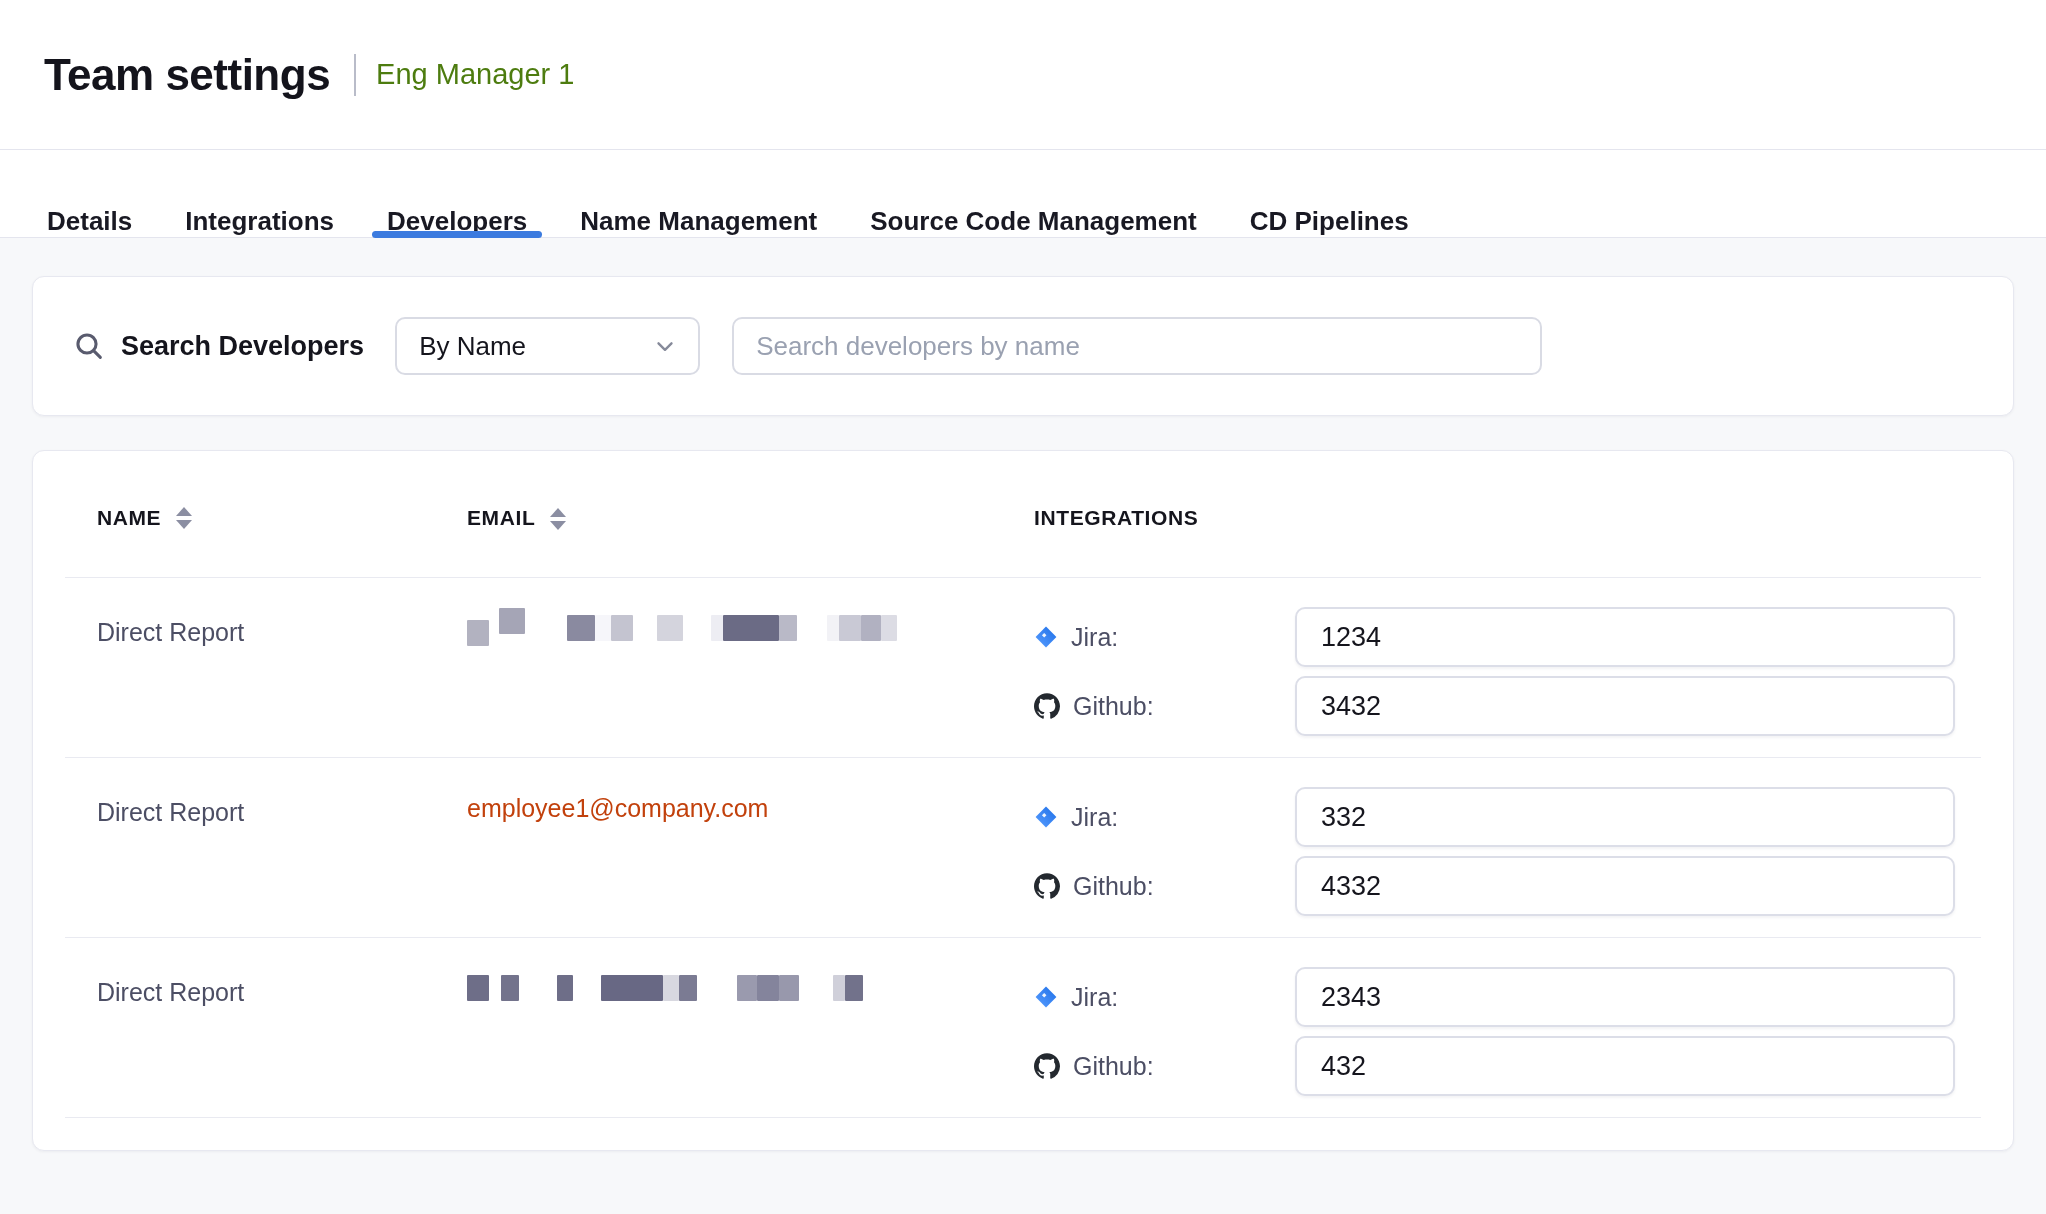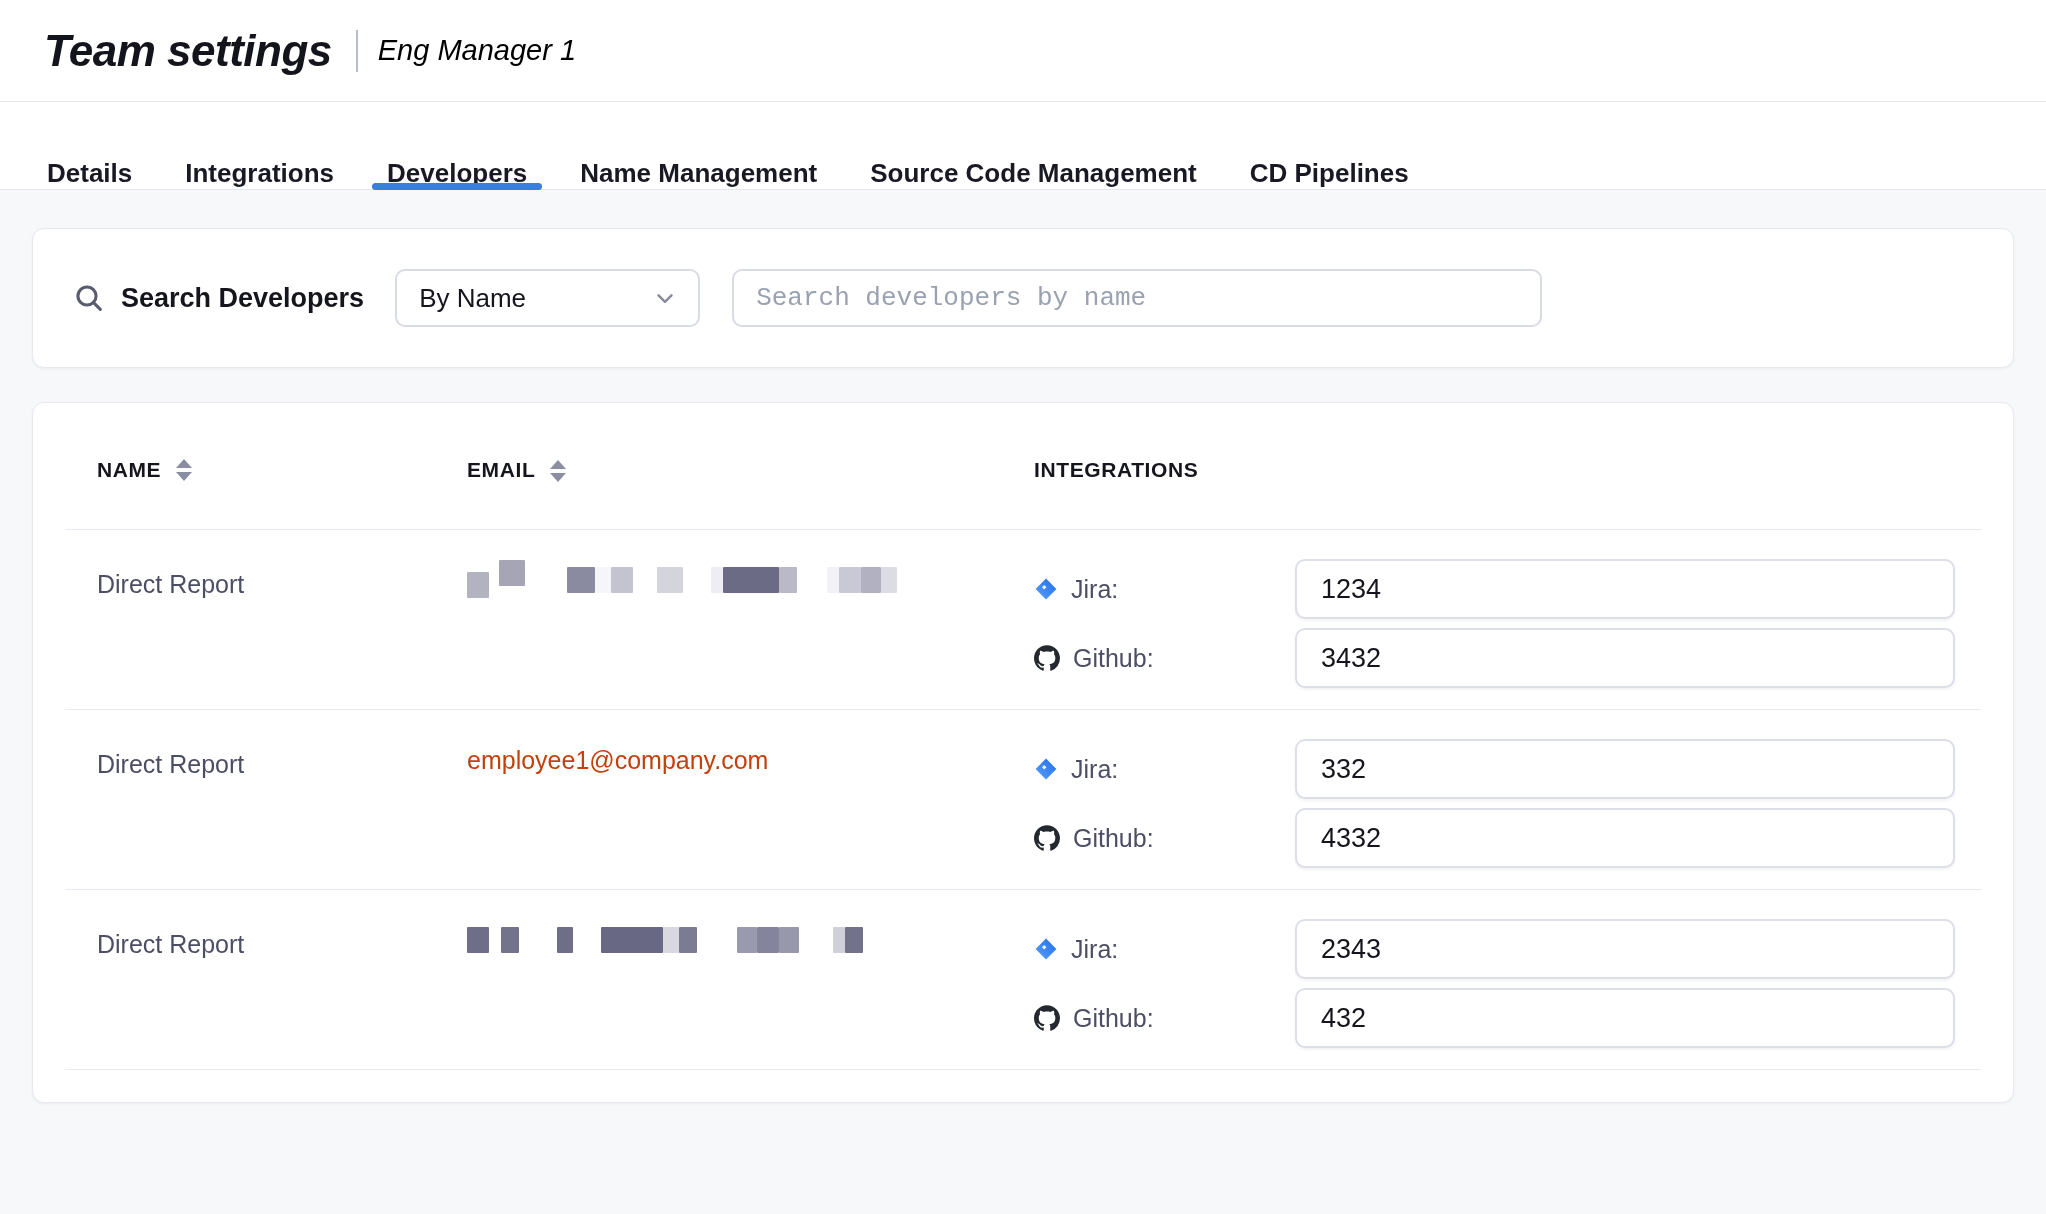--- a/index.html
+++ b/index.html
@@ -4,26 +4,26 @@
 <style>
   * { margin:0; padding:0; box-sizing:border-box; }
   html,body { width:2046px; height:1214px; }
   body {
     font-family:"Liberation Sans","DejaVu Sans",sans-serif;
     background:#f7f8fa; color:#15151d;
     -webkit-font-smoothing:antialiased;
   }
   
   .header {
-    background:#fff; height:102px; border-bottom:1px solid #e4e5ee;
-    display:flex; align-items:center; padding:0 44px;font-style:italic;
+    background:#fff; height:150px; border-bottom:1px solid #e4e5ee;
+    display:flex; align-items:center; padding:0 44px;
   }
   .page-title { font-size:44px; font-weight:700; letter-spacing:-0.5px; color:#14141c; }
   .title-pipe { width:2px; height:42px; background:#b9bcc9; margin:0 20px 0 24px; }
-  .subtitle { font-size:29px; color:#000000; }
+  .subtitle { font-size:29px; color:#4d7c0f; }
   
   .tabbar {
     background:#fff; height:88px; border-bottom:1px solid #e4e5ee;
     display:flex; align-items:flex-end; padding-left:32px;
   }
   .tab {
     position:relative; display:flex; align-items:center;
     padding:0 15px; margin-right:23px; cursor:pointer;
     font-size:26px; font-weight:600; color:#191923; white-space:nowrap;
   }
@@ -44,21 +44,21 @@
   .search-label { font-size:27px; font-weight:700; color:#15151d; margin-right:31px; white-space:nowrap; }
   .select {
     width:305px; height:58px; border:2px solid #d9dbe4; border-radius:10px;
     display:flex; align-items:center; padding:0 20px 0 22px; cursor:pointer;
     background:#fff; margin-right:32px;
   }
   .select-value { font-size:26px; color:#15151d; flex:1; }
   .search-input {
     width:810px; height:58px; border:2px solid #d9dbe4; border-radius:10px;
     font-size:26px; padding:0 22px; color:#15151d; outline:none;
-    font-family:Liberation Mono, monospace; background:#fff;
+    font-family:Liberation Sans, sans-serif; background:#fff;
   }
   .search-input::placeholder { color:#9aa1b1; }
   
   .table-card { padding:0 32px 32px; }
   .thead { display:flex; height:127px; align-items:center; padding-top:8px;
            border-bottom:1px solid #e9eaf1; }
   .th { display:flex; align-items:center; gap:15px;
         font-size:21px; font-weight:700; letter-spacing:.6px; color:#15151d; }
   .th-name  { width:370px; padding-left:32px; }
   .th-email { width:599px; padding-left:32px;align-items:flex-end; }

